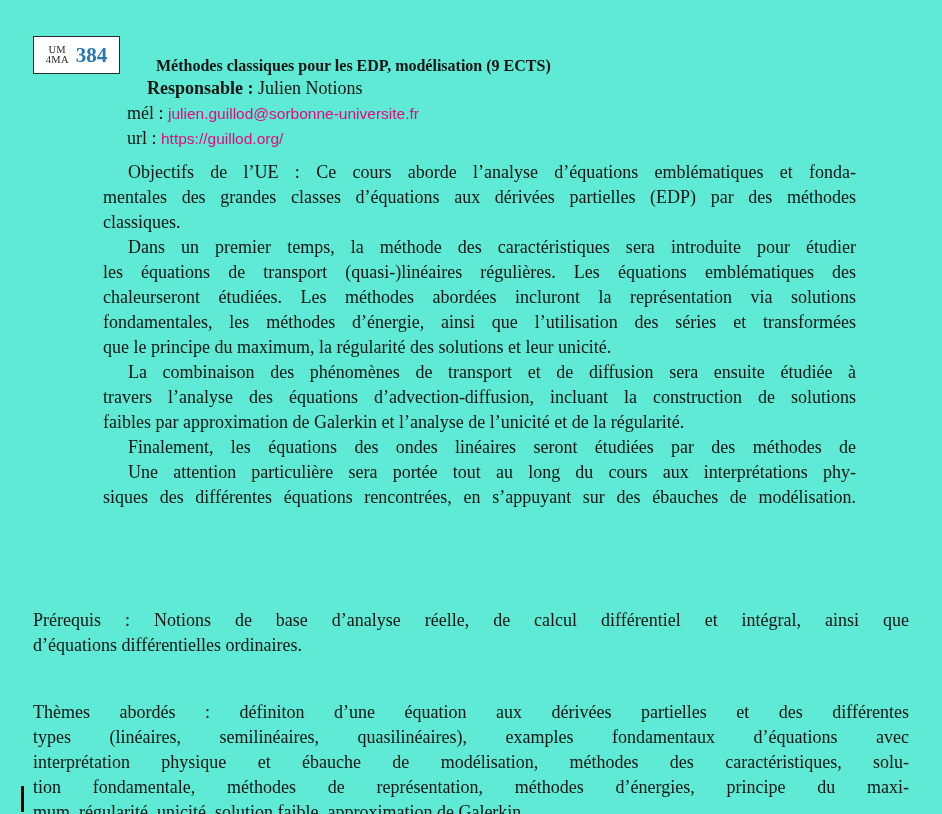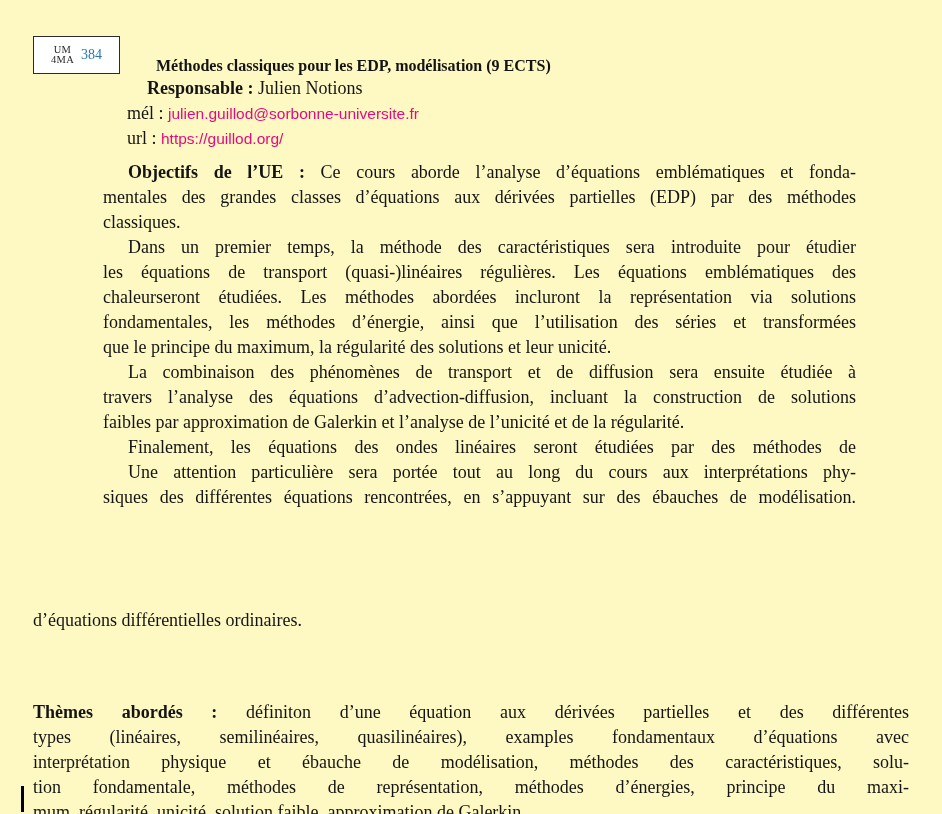--- a/index.html
+++ b/index.html
@@ -1,36 +1,36 @@
 <!DOCTYPE html>
 <html style="--accent-blue: #2878b4; --link-pink: #e5097e; --text-black: #141414;"><head>
 <meta charset="utf-8">
 <style>
   html,body{margin:0;padding:0;background:#ffffff;}
   .page{
     position:relative;
     width:942px;height:814px;
-    background:#fef9c3;
+    background:#5eead4;
     font-family:"Liberation Serif", serif;
     color:var(--text-black,#111111);
     overflow:hidden;
   }
   
   .badge{
     position:absolute;left:33px;top:36px;
     width:87px;height:38px;box-sizing:border-box;
     border:1.5px solid #2b2b2b;background:#ffffff;
     display:flex;align-items:center;justify-content:center;gap:7px;
   }
   .badge-stack{
     display:flex;flex-direction:column;align-items:center;
     font-size:10.5px;line-height:10px;color:#2b2b2b;letter-spacing:.3px;
   }
   .badge-num{
-    font-size:14px;font-weight:normal;color:var(--accent-blue,#2878b4);
+    font-size:21px;font-weight:bold;color:var(--accent-blue,#2878b4);
     line-height:22px;
   }
   
   .title{
     position:absolute;left:141px;top:39px;margin:15px;
     font-size:16px;font-weight:bold;line-height:24px;width:790px;
   }
   .meta{
     position:absolute;left:127px;top:76px;
     font-size:18px;line-height:25px;
@@ -54,21 +54,21 @@
   .block-prerequis{top:608px;}
   .block-themes{top:700px;}
   .para{margin:0;}
   .para.indent .tline:first-child{text-indent:25px;}
   .tline{
     text-align:justify;
     text-align-last:justify;
     white-space:normal;
   }
   .tline-last{text-align-last:left;}
-  .tline b{font-weight:bold;}
+  .tline b{font-weight:normal;}
   
   .change-bar{
     position:absolute;left:21px;top:786px;
     width:3px;height:26px;background:#000000;
   }
 </style>
 </head>
 <body>
 
 <div class="page">
@@ -110,20 +110,21 @@
       <div class="para indent">
         <div class="tline">Finalement, les équations des ondes linéaires seront étudiées par des méthodes de</div>
       </div>
       <div class="para indent">
         <div class="tline">Une attention particulière sera portée tout au long du cours aux interprétations phy-</div>
         <div class="tline">siques des différentes équations rencontrées, en s’appuyant sur des ébauches de modélisation.</div>
       </div>
     </div>
 
   <div class="wide block-prerequis">
+      <div class="tline"><b>Prérequis :</b> Notions de base d’analyse réelle, de calcul différentiel et intégral, ainsi que</div>
       <div class="tline tline-last">d’équations différentielles ordinaires.</div>
     </div>
 
   <div class="wide block-themes">
       <div class="tline"><b>Thèmes abordés :</b> définiton d’une équation aux dérivées partielles et des différentes</div>
       <div class="tline">types (linéaires, semilinéaires, quasilinéaires), examples fondamentaux d’équations avec</div>
       <div class="tline">interprétation physique et ébauche de modélisation, méthodes des caractéristiques, solu-</div>
       <div class="tline">tion fondamentale, méthodes de représentation, méthodes d’énergies, principe du maxi-</div>
       <div class="tline tline-last">mum, régularité, unicité, solution faible, approximation de Galerkin.</div>
     </div>

